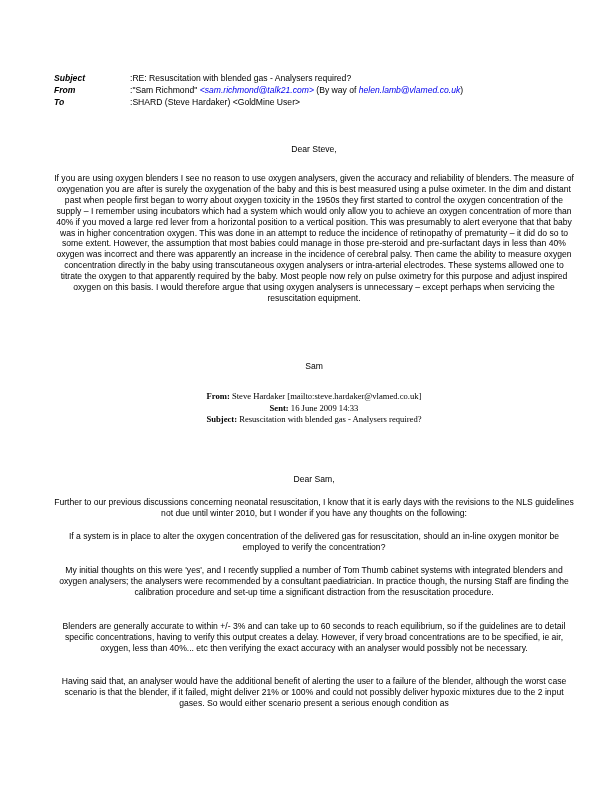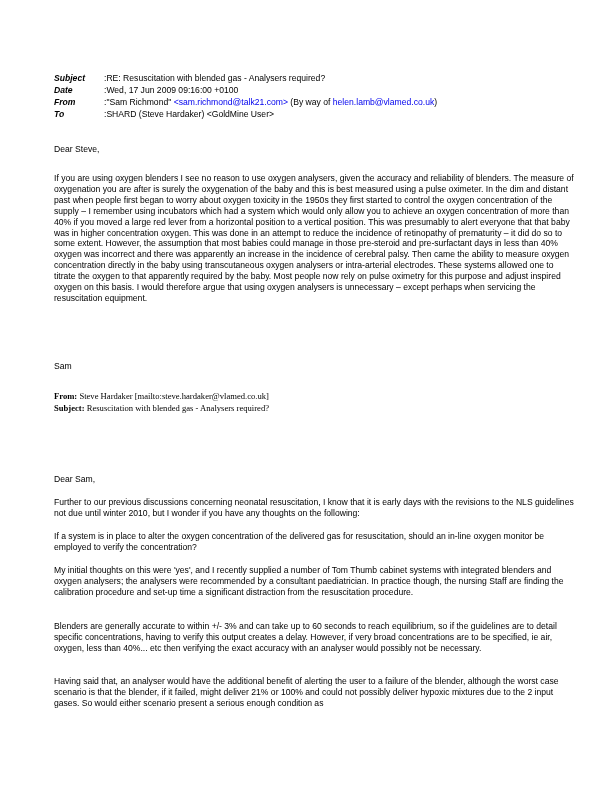--- a/index.html
+++ b/index.html
@@ -1,50 +1,48 @@
 <!DOCTYPE html>
 <html><head>
 <meta charset="utf-8">
 <style>
   html, body { margin: 0; padding: 0; background: #ffffff; }
   body { width: 612px; height: 792px; position: relative; overflow: hidden;
          font-family: "Liberation Sans", sans-serif; color: #000; font-size: 8.6px; line-height: 10.9px; }
   .hdr { position: absolute; left: 54px; top: 73px; }
   .hdr-row { height: 12px; white-space: nowrap; }
   .hdr-label { display: inline-block; width: 50px; font-weight: bold; font-style: italic; }
-  .hdr-val { display: inline-block; }
-  .link { color: #0000ee; }
-  .p { position: absolute; left: 54px; width: 520px; }
+  .hdr-val { display: inline-block; margin-left: 26px; }
+  .link { color: #0000ee; font-style: italic; }
+  .p { position: absolute; left: 54px; width: 520px; text-align: center; }
   .b { font-weight: bold; }
   .orig-row { height: 11.5px; white-space: nowrap; font-family: Liberation Serif, serif; }
 </style>
 </head>
 <body>
 
 <div class="hdr">
   <div class="hdr-row">
     <span class="hdr-label">Subject</span><span class="hdr-val">:RE: Resuscitation with blended gas - Analysers required?</span>
-  </div>
-  <div class="hdr-row">
-    <span class="hdr-label">Date</span><span class="hdr-val">:Wed, 17 Jun 2009 09:16:00 +0100</span>
   </div>
   <div class="hdr-row">
     <span class="hdr-label">From</span><span class="hdr-val"><span style="white-space:pre">:"Sam Richmond" </span><span class="link">&lt;sam.richmond@talk21.com&gt;</span><span style="white-space:pre"> (By way of </span><span class="link">helen.lamb@vlamed.co.uk</span><span>)</span></span>
   </div>
   <div class="hdr-row">
     <span class="hdr-label">To</span><span class="hdr-val">:SHARD (Steve Hardaker) &lt;GoldMine User&gt;</span>
   </div>
 </div>
 
 <div class="p" style="top:144px">Dear Steve,</div>
 <div class="p" style="top:173px">If you are using oxygen blenders I see no reason to use oxygen analysers, given the accuracy and reliability of blenders. The measure of oxygenation you are after is surely the oxygenation of the baby and this is best measured using a pulse oximeter. In the dim and distant past when people first began to worry about oxygen toxicity in the 1950s they first started to control the oxygen concentration of the supply – I remember using incubators which had a system which would only allow you to achieve an oxygen concentration of more than 40% if you moved a large red lever from a horizontal position to a vertical position. This was presumably to alert everyone that that baby was in higher concentration oxygen. This was done in an attempt to reduce the incidence of retinopathy of prematurity – it did do so to some extent. However, the assumption that most babies could manage in those pre-steroid and pre-surfactant days in less than 40% oxygen was incorrect and there was apparently an increase in the incidence of cerebral palsy. Then came the ability to measure oxygen concentration directly in the baby using transcutaneous oxygen analysers or intra-arterial electrodes. These systems allowed one to titrate the oxygen to that apparently required by the baby. Most people now rely on pulse oximetry for this purpose and adjust inspired oxygen on this basis. I would therefore argue that using oxygen analysers is unnecessary – except perhaps when servicing the resuscitation equipment.</div>
 <div class="p" style="top:361px">Sam</div>
 
 <div class="p" style="top:391px">
   <div class="orig-row"><span class="b">From:</span><span style="white-space:pre"> Steve Hardaker [mailto:steve.hardaker@vlamed.co.uk]</span></div>
+  <div class="orig-row"><span class="b">Sent:</span><span style="white-space:pre"> 16 June 2009 14:33</span></div>
   <div class="orig-row"><span class="b">Subject:</span><span style="white-space:pre"> Resuscitation with blended gas - Analysers required?</span></div>
 </div>
 
 <div class="p" style="top:474px">Dear Sam,</div>
 <div class="p" style="top:497px">Further to our previous discussions concerning neonatal resuscitation, I know that it is early days with the revisions to the NLS guidelines not due until winter 2010, but I wonder if you have any thoughts on the following:</div>
 <div class="p" style="top:531px">If a system is in place to alter the oxygen concentration of the delivered gas for resuscitation, should an in-line oxygen monitor be employed to verify the concentration?</div>
 <div class="p" style="top:565px">My initial thoughts on this were 'yes', and I recently supplied a number of Tom Thumb cabinet systems with integrated blenders and oxygen analysers; the analysers were recommended by a consultant paediatrician. In practice though, the nursing Staff are finding the calibration procedure and set-up time a significant distraction from the resuscitation procedure.</div>
 <div class="p" style="top:621px">Blenders are generally accurate to within +/- 3% and can take up to 60 seconds to reach equilibrium, so if the guidelines are to detail specific concentrations, having to verify this output creates a delay. However, if very broad concentrations are to be specified, ie air, oxygen, less than 40%... etc then verifying the exact accuracy with an analyser would possibly not be necessary.</div>
 <div class="p" style="top:676px">Having said that, an analyser would have the additional benefit of alerting the user to a failure of the blender, although the worst case scenario is that the blender, if it failed, might deliver 21% or 100% and could not possibly deliver hypoxic mixtures due to the 2 input gases. So would either scenario present a serious enough condition as</div>
 

